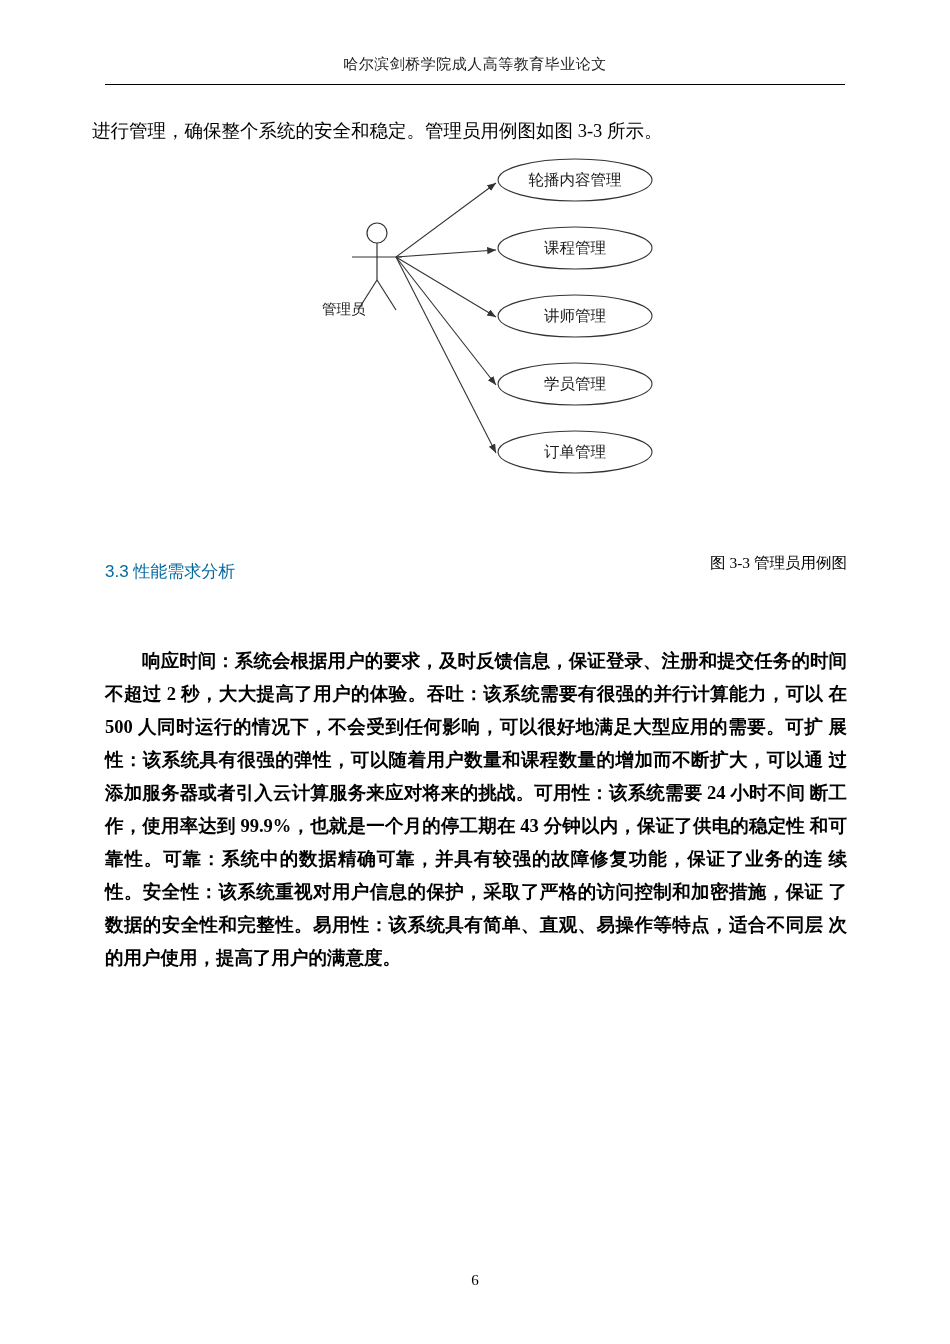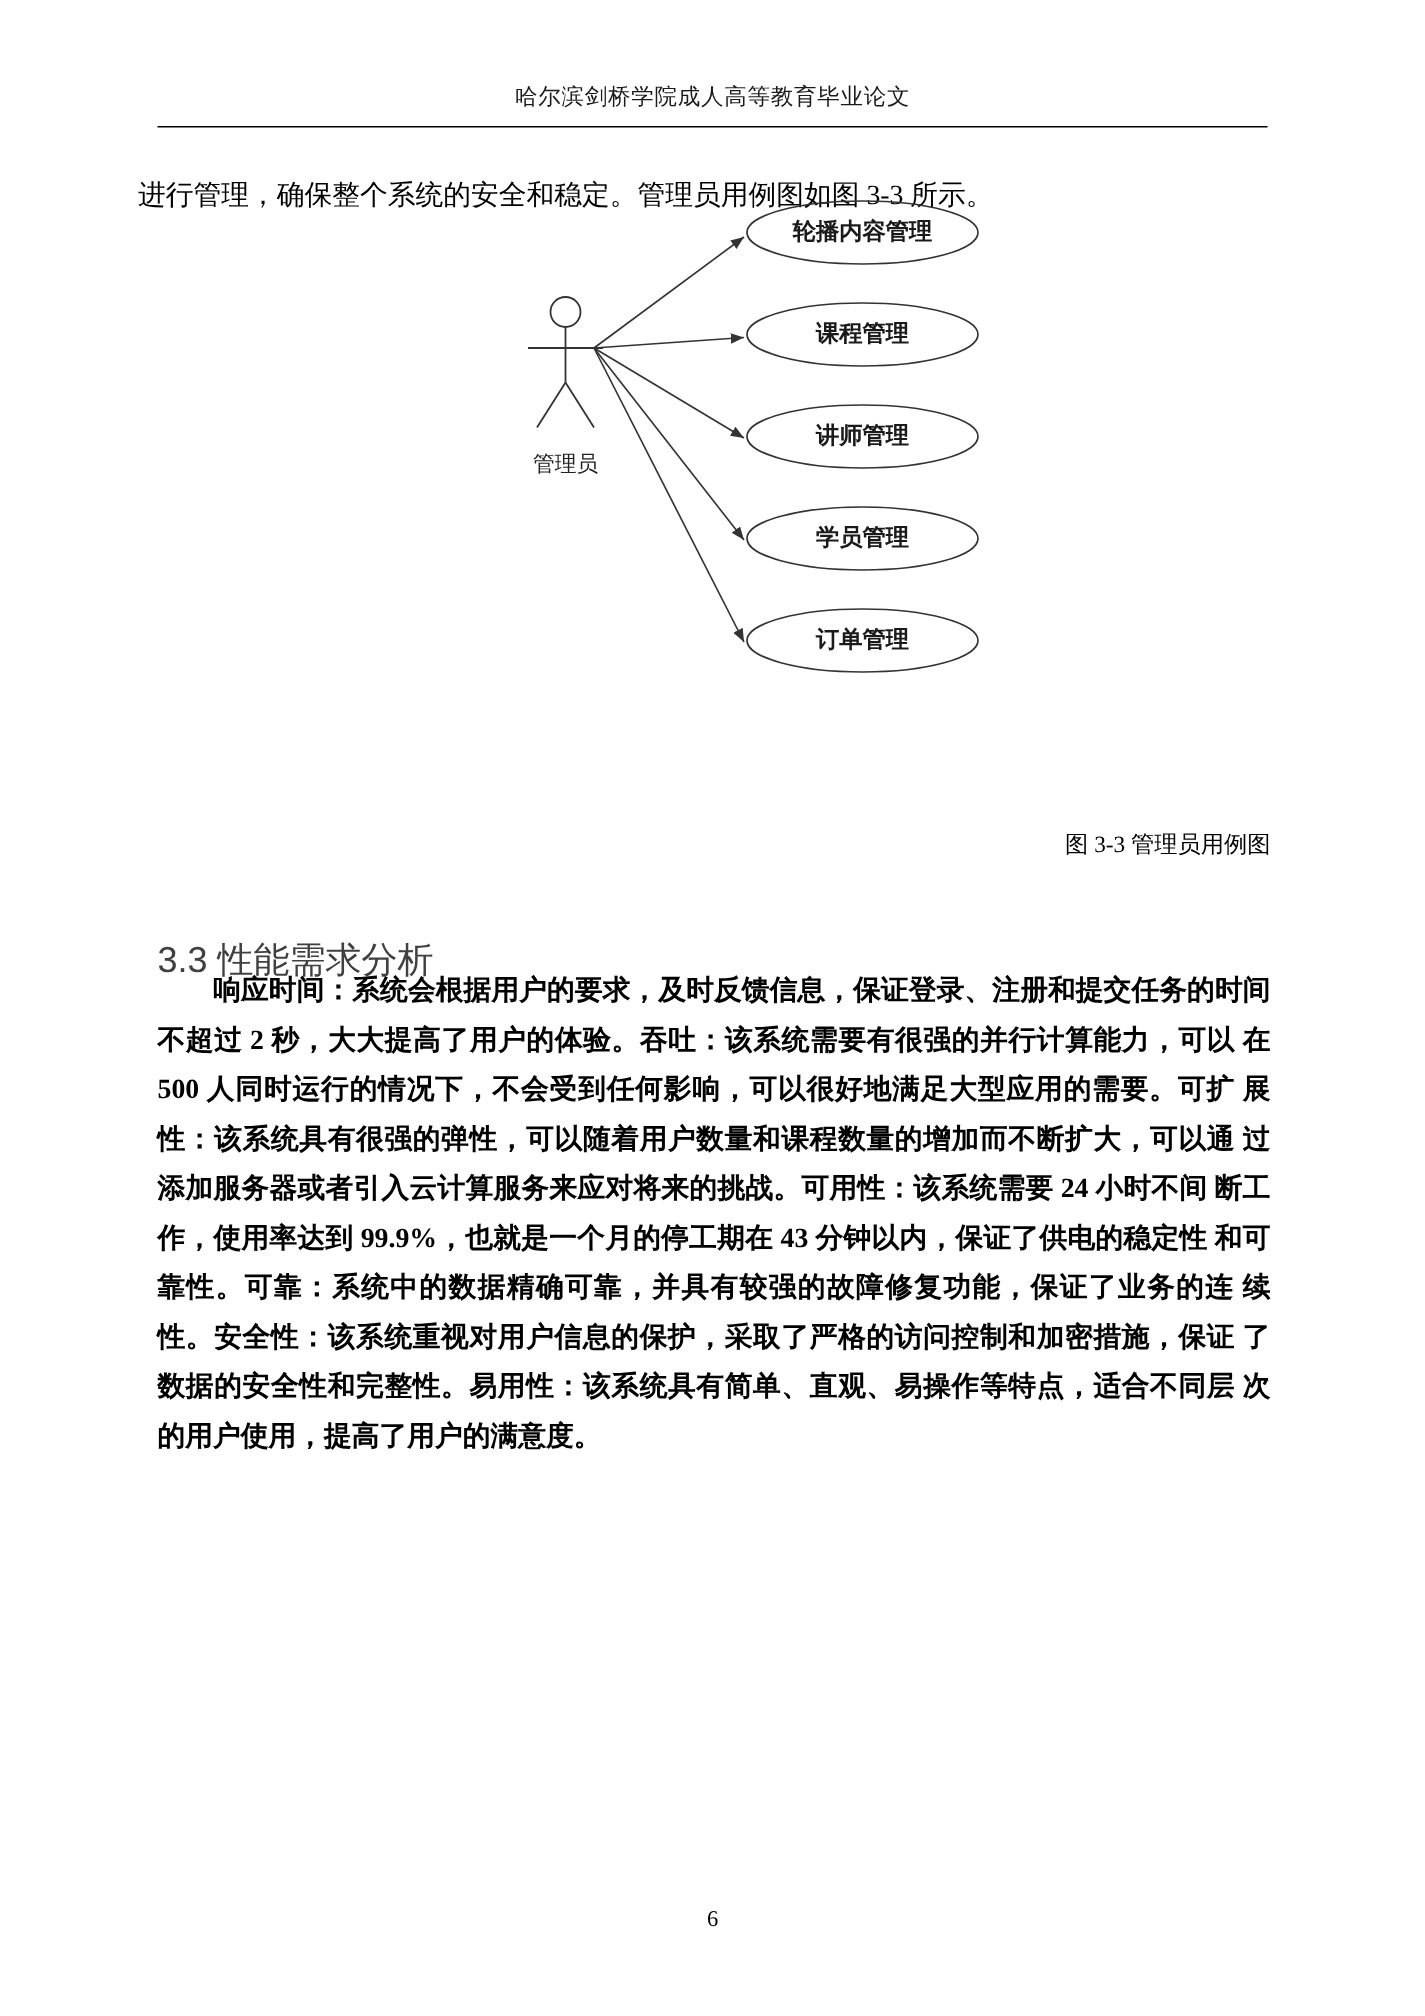--- a/index.html
+++ b/index.html
@@ -58,25 +58,25 @@
   #perf-para {
     left: 105px;
     top: 645px;
     width: 742px;
     text-indent: 0;
     font-weight: bold;
   }
   .section-head {
     position: absolute;
     left: 105px;
-    top: 624px;
-    font-size: 24px;
+    top: 560px;
+    font-size: 17px;
     font-family: "Liberation Sans", "DejaVu Sans", sans-serif;
     font-weight: 400;
-    color: #404040;
+    color: #0369a1;
   }
   .figure-caption {
     position: absolute;
     left: 105px;
     top: 553px;
     width: 742px;
     text-align: right;
     font-size: 15.5px;
     color: #000;
   }
@@ -86,34 +86,32 @@
     top: 1272px;
     width: 950px;
     text-align: center;
     font-size: 15px;
     color: #000;
   }
   
   .diagram {
     position: absolute;
     left: 300px;
-    top: 120px;
+    top: 145px;
     width: 400px;
     height: 355px;
-    font-weight: bold;
   }
   .diagram svg {
     display: block;
   }
   .actor-label {
     position: absolute;
     left: 322px;
     top: 300px;
     width: 110px;
-    text-align: center;
     font-size: 14.5px;
     color: #222;
   }
   .uc-label {
     font-size: 15.5px;
     fill: #1a1a1a;
     font-family: "Liberation Serif", "DejaVu Serif", serif;
     text-anchor: middle;
     dominant-baseline: middle;
   }

